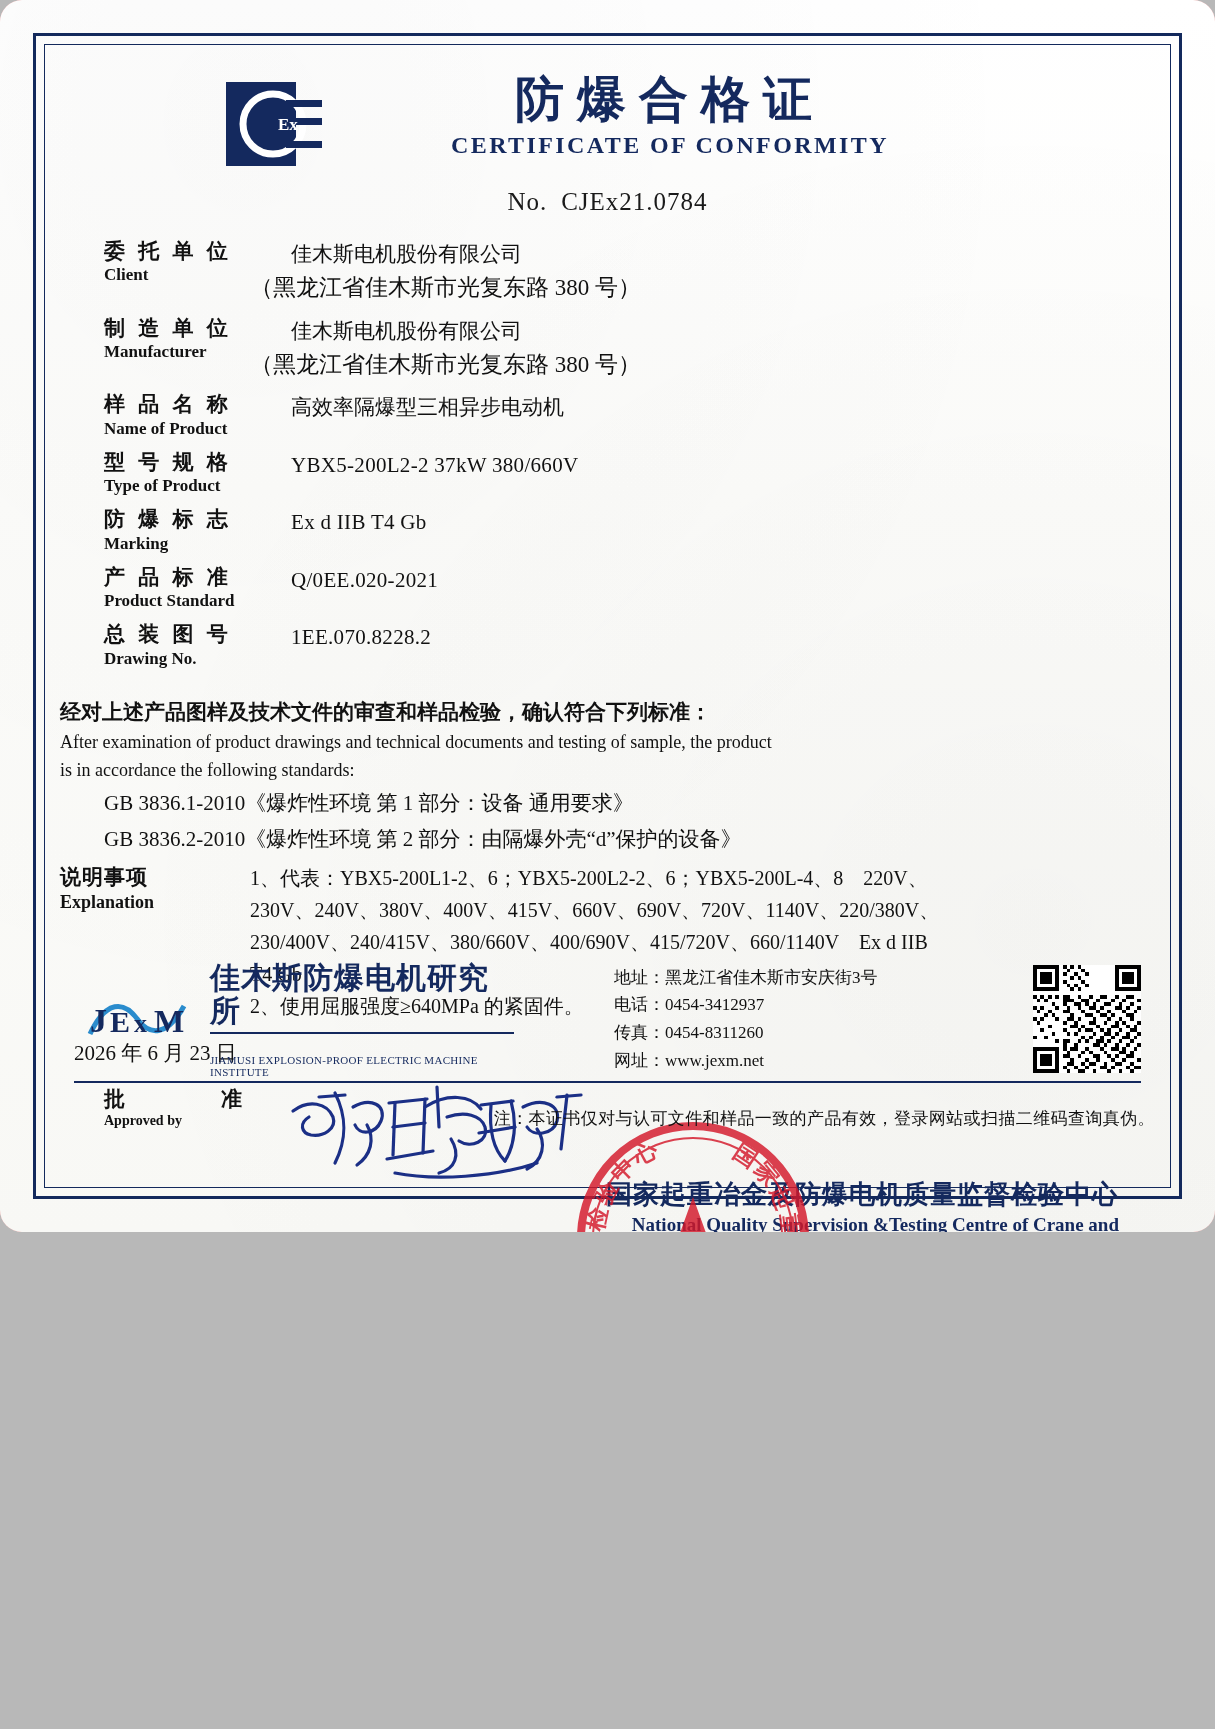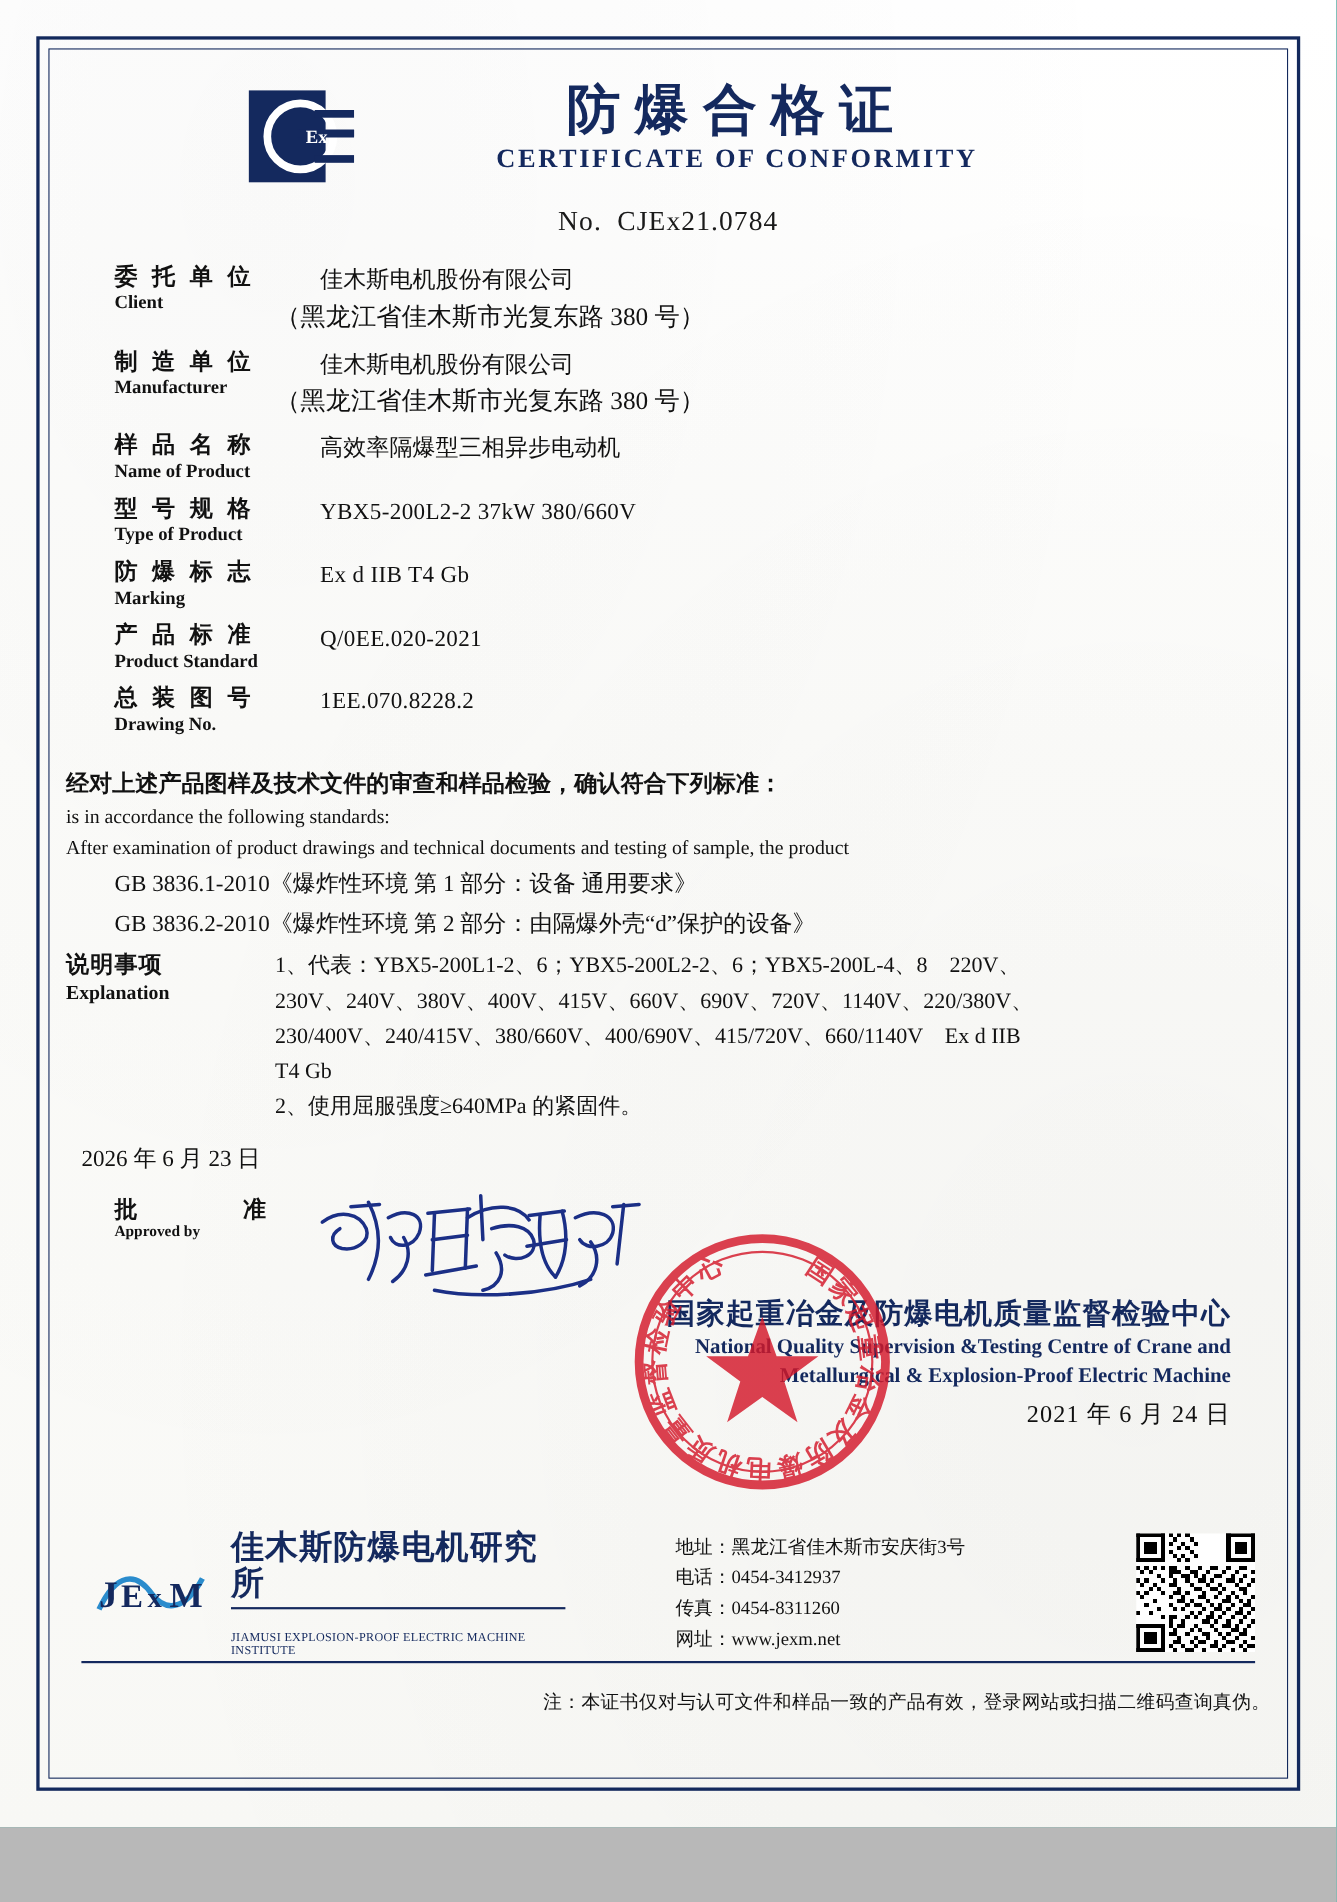--- a/index.html
+++ b/index.html
@@ -8,23 +8,24 @@
     background: #b8b8b8;
   }
   body {
     width: 1215px;
     height: 1729px;
     font-family: "Liberation Serif", serif;
   }
   .page {
     position: relative;
     width: 1215px;
-    height: 1661px;
-    background: #14b8a6;
+    height: 1232px;
+    background: #fca5a5;
     overflow: hidden;
+    border-radius: 22px;
   }
   .paper-tex {
     position: absolute;
     inset: 0;
     background:
       radial-gradient(ellipse at 20% 10%, rgba(0,0,0,0.02), transparent 60%),
       radial-gradient(ellipse at 85% 75%, rgba(0,0,0,0.025), transparent 65%),
       linear-gradient(180deg, #ffffff 0%, #fcfcfa 40%, #f8f8f5 100%);
     pointer-events: none;
   }
@@ -471,22 +472,22 @@
         </div>
         <div class="fvalue">
           <div class="v1 mono-val">1EE.070.8228.2</div>
         </div>
       </div>
 
     </div>
 
     <div class="statement">
       <div class="st-cn">经对上述产品图样及技术文件的审查和样品检验，确认符合下列标准：</div>
+      <div class="st-en">After examination of product drawings and technical documents and testing of sample, the product</div>
       <div class="st-en">is in accordance the following standards:</div>
-      <div class="st-en">After examination of product drawings and technical documents and testing of sample, the product</div>
       <div class="std-line">GB 3836.1-2010《爆炸性环境 第 1 部分：设备 通用要求》</div>
       <div class="std-line">GB 3836.2-2010《爆炸性环境 第 2 部分：由隔爆外壳“d”保护的设备》</div>
     </div>
 
     <div class="explain">
       <div class="ex-label">
         <div class="cn">说明事项</div>
         <div class="en">Explanation</div>
       </div>
       <div class="ex-body">

